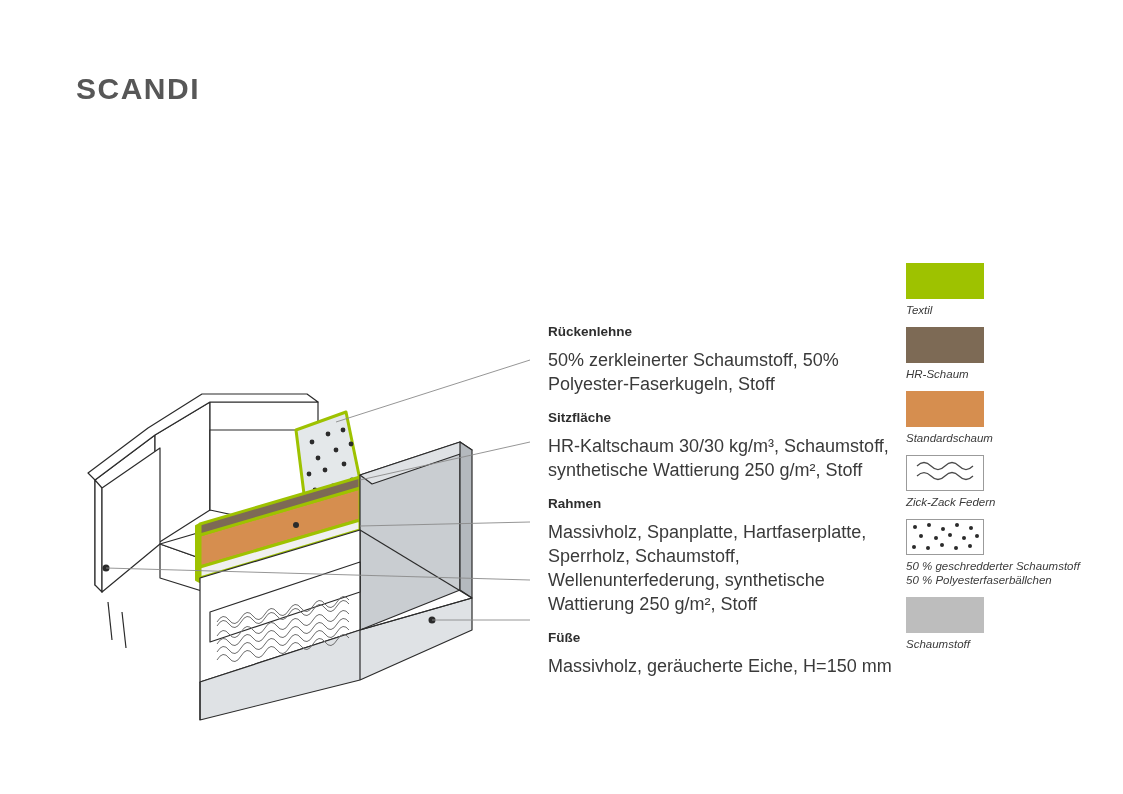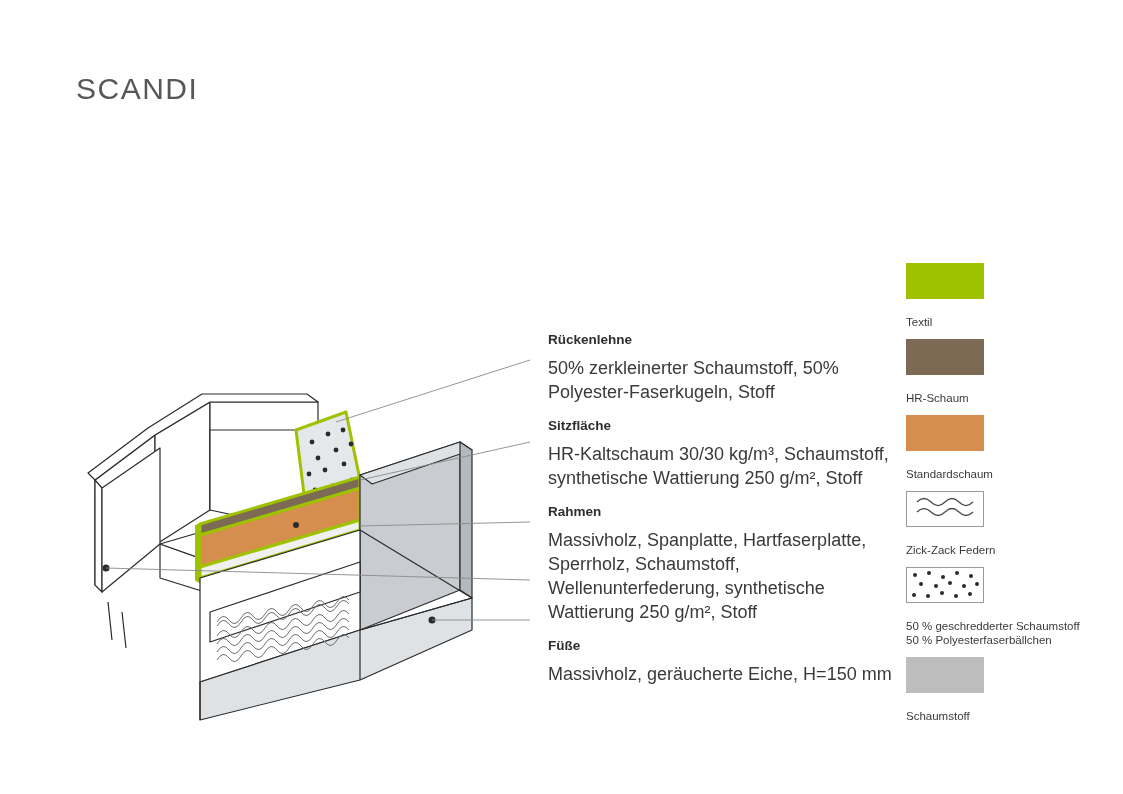--- a/index.html
+++ b/index.html
@@ -21,37 +21,37 @@
     width: 1123px;
     height: 794px;
   }
   .page-title {
     position: absolute;
     left: 76px;
     top: 72px;
     font-size: 30px;
     letter-spacing: 1.5px;
     color: #575757;
-    font-weight: 400;
+    font-weight: 700;
   }
 
   
   #illustration {
     position: absolute;
     left: 60px;
     top: 330px;
     width: 520px;
     height: 400px;
   }
 
   
   #specs {
     position: absolute;
     left: 548px;
-    top: 332px;
+    top: 324px;
     width: 350px;
   }
   .spec-block { margin-bottom: 14px; }
   .spec-title {
     font-size: 13.5px;
     font-weight: bold;
     color: #2e2e2e;
     margin-bottom: 9px;
   }
   .spec-text {
@@ -72,22 +72,23 @@
     width: 78px;
     height: 36px;
     position: relative;
     overflow: hidden;
   }
   .swatch.bordered { border: 1px solid #9b9b9b; box-sizing: border-box; }
   .legend-label {
     font-size: 11.5px;
     line-height: 14px;
     color: #3a3a3a;
-    margin-top: 16px;
+    margin-top: 4px;
     white-space: pre-line;
+    font-style: italic;
   }
 </style>
 </head>
 <body>
 
 <div id="page">
 
   <div class="page-title">SCANDI</div>
 
   <div id="illustration">

